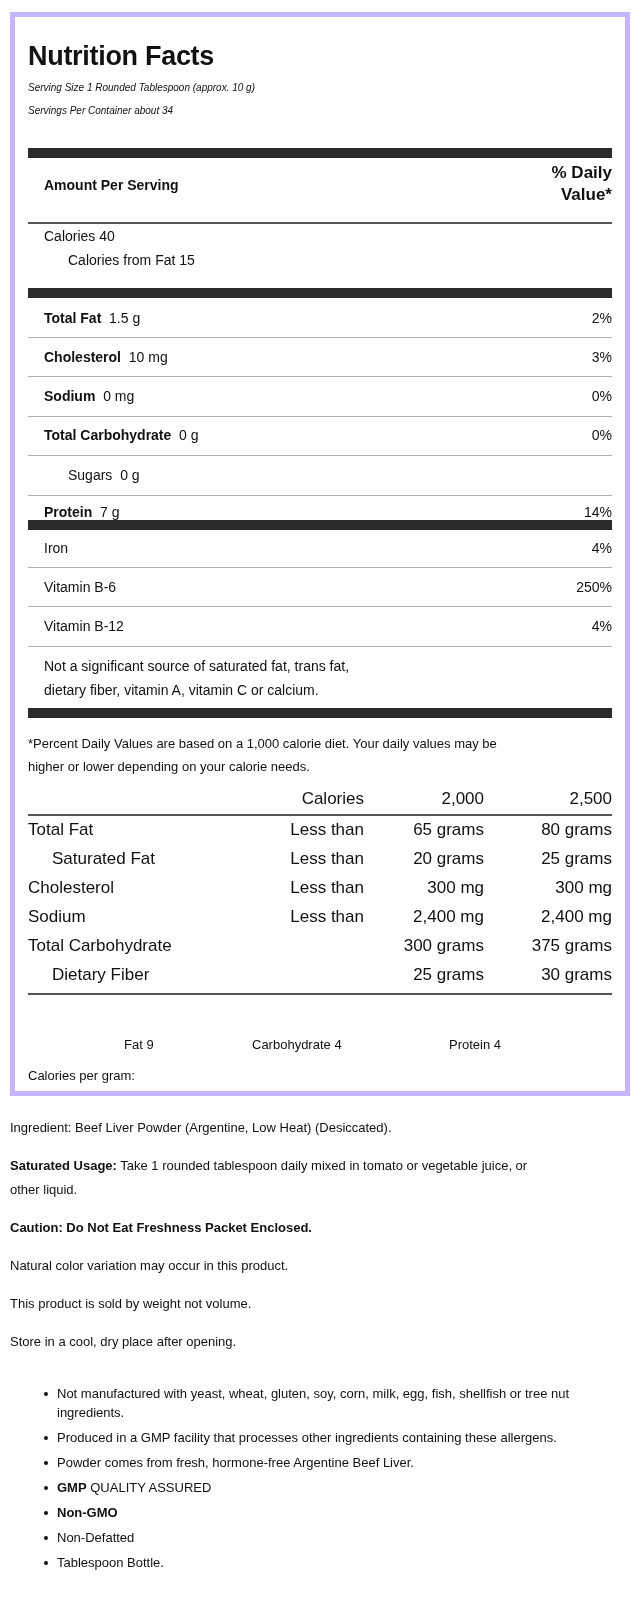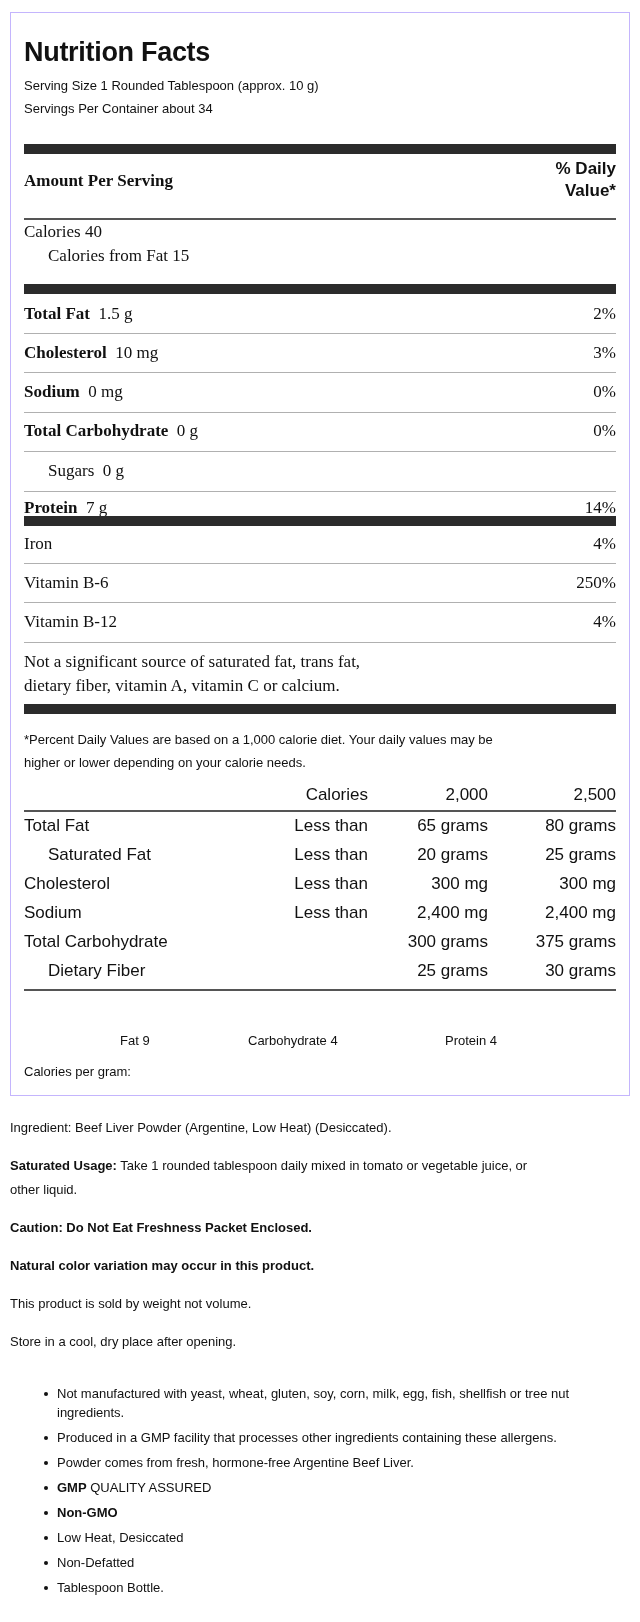--- a/index.html
+++ b/index.html
@@ -2,29 +2,29 @@
 <html><head>
 <meta charset="utf-8">
 <style>
   html, body { margin: 0; padding: 0; background: #ffffff; }
   body {
     width: 640px; height: 1622px; position: relative; overflow: hidden;
     font-family: "Liberation Sans", sans-serif; color: #111111;
   }
   .label-box {
     position: absolute; left: 10px; top: 12px; width: 620px; height: 1084px;
-    border: 1px solid #c4b5fd; box-sizing: border-box;
+    border: 5px solid #c4b5fd; box-sizing: border-box;
   }
   .inner { position: absolute; left: 13px; right: 13px; top: 0; }
   .title { position: absolute; left: 0; top: 24px; font-size: 27px; font-weight: bold; letter-spacing: -0.3px; }
-  .serving { position: absolute; left: 0; font-size: 13px; }
+  .serving { position: absolute; left: 0; font-size: 10px; font-style: italic; }
   .thick { position: absolute; left: 0; right: 0; height: 10px; background: #2b2b2b; }
   .rule { position: absolute; left: 0; right: 0; height: 2px; background: #555555; }
   .hair { position: absolute; left: 0; right: 0; height: 1px; background: #b0b0b0; }
-  .row { position: absolute; left: 0; right: 0; font-size: 17px; height: 22px; line-height: 22px; font-family: Liberation Serif, serif; }
+  .row { position: absolute; left: 16px; right: 0; font-size: 14px; height: 22px; line-height: 22px; }
   .row .r { position: absolute; right: 0; top: 0; }
   .row b { font-weight: bold; }
   .indent { padding-left: 24px; }
   .small { position: absolute; left: 0; font-size: 13px; line-height: 24px; }
   .dv-table { position: absolute; left: 0; right: 0; font-size: 17px; }
   .dv-row { position: absolute; left: 0; right: 0; height: 22px; line-height: 22px; }
   .dv-row span { position: absolute; top: 0; }
   .c1 { left: 0; }
   .c2 { right: 248px; text-align: center; }
   .c3 { right: 128px; text-align: right; }
@@ -166,26 +166,25 @@
 </div>
 
 <div class="para" style="top:1116px;">Ingredient: Beef Liver Powder (Argentine, Low Heat) (Desiccated).</div>
 
 <div class="para" style="top:1154px;">
   <b>Saturated Usage:</b><span> Take 1 rounded tablespoon daily mixed in tomato or vegetable juice, or</span><br>
   <span>other liquid.</span>
 </div>
 
 <div class="para" style="top:1216px; font-weight:bold;">Caution: Do Not Eat Freshness Packet Enclosed.</div>
-<div class="para" style="top:1254px; font-weight:bold;">Natural color variation may occur in this product.</div>
+<div class="para" style="top:1254px; font-weight:normal;">Natural color variation may occur in this product.</div>
 <div class="para" style="top:1292px;">This product is sold by weight not volume.</div>
 <div class="para" style="top:1330px;">Store in a cool, dry place after opening.</div>
 
 <ul class="bullets" style="top:1368px;">
   <li><span class="dot"></span><b></b><span>Not manufactured with yeast, wheat, gluten, soy, corn, milk, egg, fish, shellfish or tree nut ingredients.</span></li>
   <li><span class="dot"></span><b></b><span>Produced in a GMP facility that processes other ingredients containing these allergens.</span></li>
   <li><span class="dot"></span><b></b><span>Powder comes from fresh, hormone-free Argentine Beef Liver.</span></li>
   <li><span class="dot"></span><b>GMP</b><span> QUALITY ASSURED</span></li>
   <li><span class="dot"></span><b>Non-GMO</b><span></span></li>
-  <li><span class="dot"></span><b></b><span>Low Heat, Desiccated</span></li>
   <li><span class="dot"></span><b></b><span>Non-Defatted</span></li>
   <li><span class="dot"></span><b></b><span>Tablespoon Bottle.</span></li>
 </ul>
 
 </body></html>

